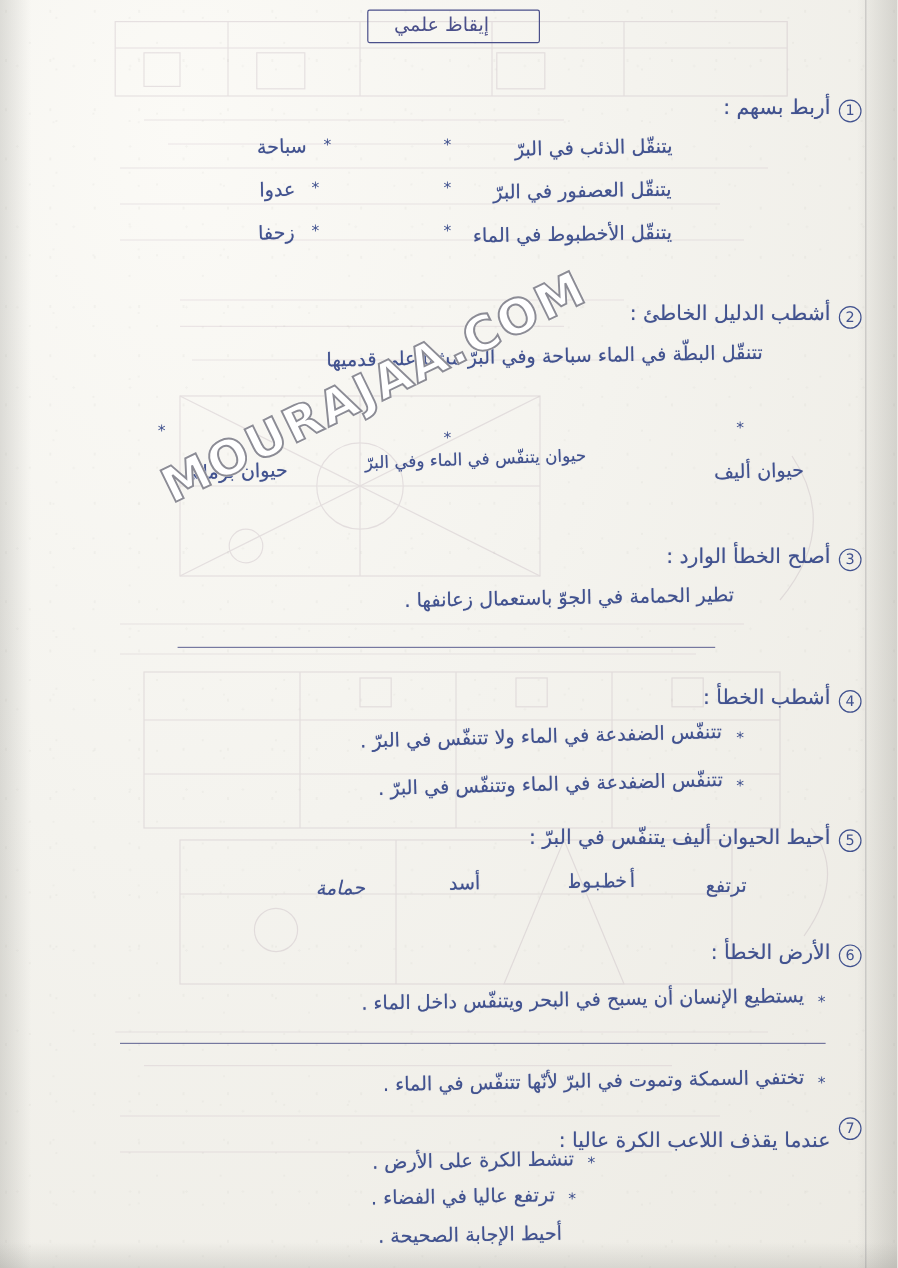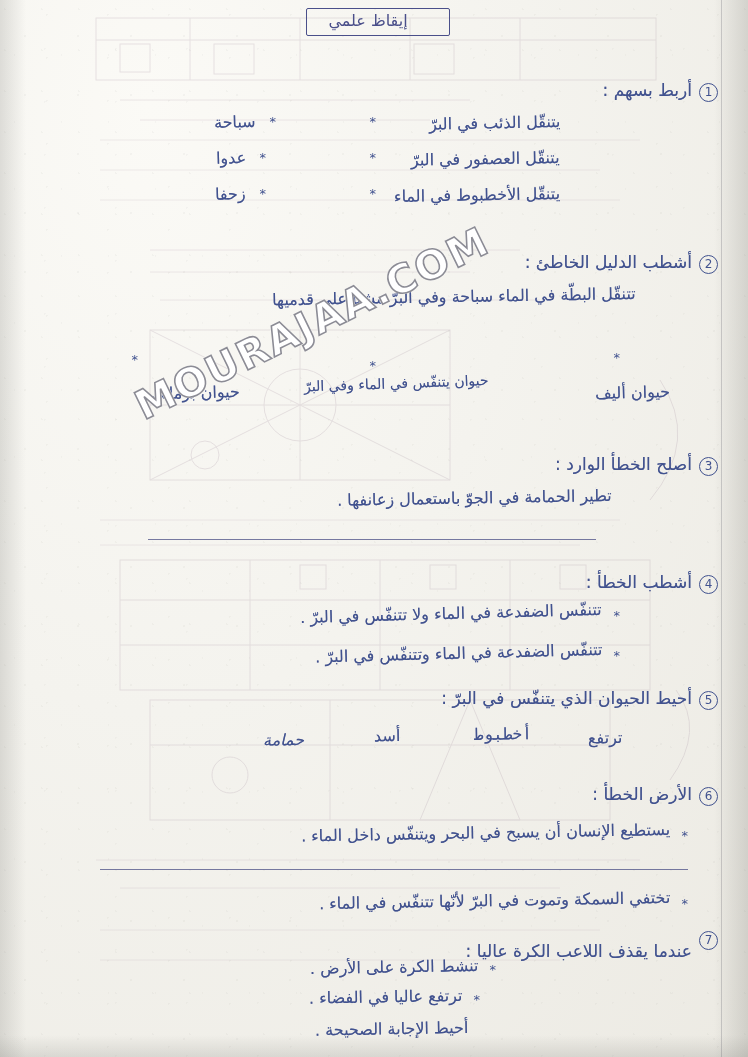--- a/index.html
+++ b/index.html
@@ -293,21 +293,21 @@
 
     <div class="star" style="top:608px; right:128px;">*</div>
     <div class="hw md" style="top:600px; right:146px; transform:rotate(-1.5deg);">تتنفّس الضفدعة في الماء ولا تتنفّس في البرّ .</div>
 
     <div class="star" style="top:648px; right:128px;">*</div>
     <div class="hw md" style="top:640px; right:146px; transform:rotate(-1.5deg);">تتنفّس الضفدعة في الماء وتتنفّس في البرّ .</div>
 
     <div class="qnum" style="top:690px; right:30px;">
       <span class="circ">5</span>
     </div>
-    <div class="hw lg" style="top:688px; right:56px;">أحيط الحيوان الذي يتنفّس في البرّ :</div>
+    <div class="hw lg" style="top:688px; right:56px;">أحيط الحيوان أليف يتنفّس في البرّ :</div>
 
     <div class="hw md" style="top:728px; right:126px; transform:rotate(-1deg);">ترتفع</div>
     <div class="hw md" style="top:724px; right:216px; transform:rotate(-1deg);font-family:Liberation Mono, monospace;">أخطبوط</div>
     <div class="hw md" style="top:726px; right:348px; transform:rotate(-1deg);">أسد</div>
     <div class="hw md" style="top:730px; right:444px; transform:rotate(-1deg);font-style:italic;">حمامة</div>
 
     <div class="qnum" style="top:786px; right:30px;">
       <span class="circ">6</span>
     </div>
     <div class="hw lg" style="top:784px; right:56px;">الأرض الخطأ :</div>

